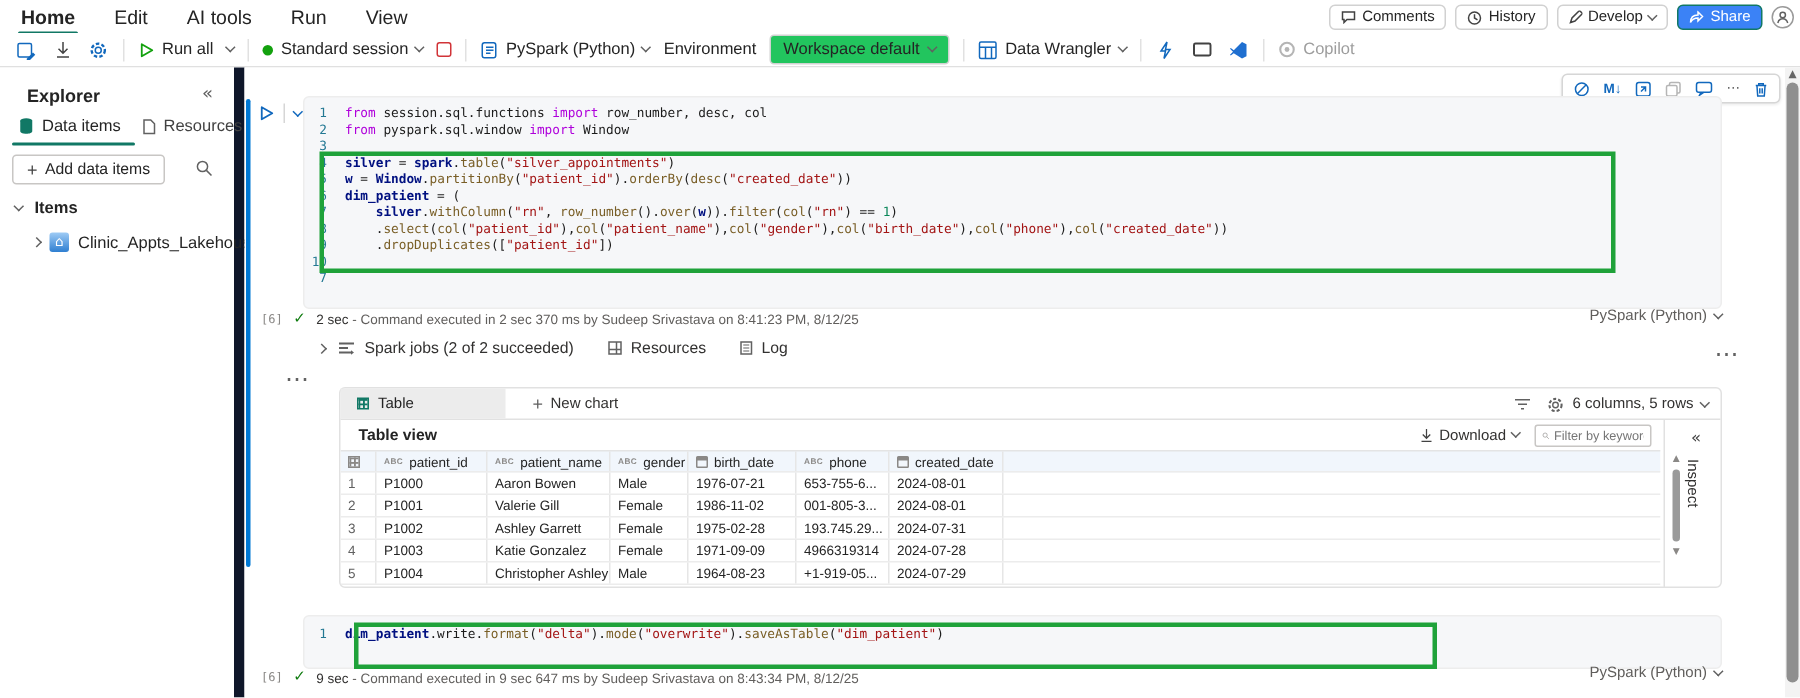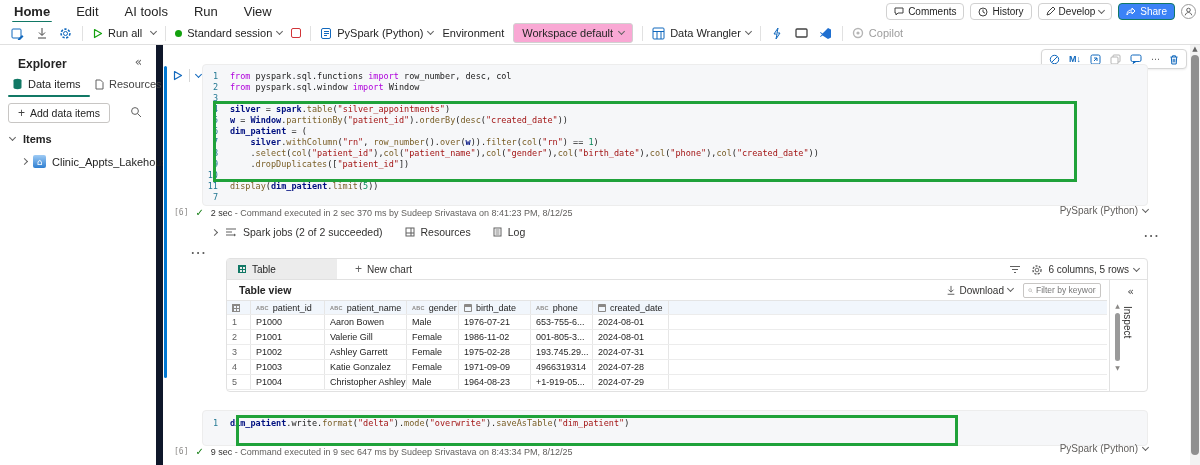--- a/index.html
+++ b/index.html
@@ -21,21 +21,21 @@
 
   
   #toolbar { position:absolute; left:0; top:22px; width:1200px; height:23px; display:flex; align-items:center; gap:9px; padding-left:10px; border-bottom:1px solid #e0e0e0; background:#fff; font-size:11px; }
   .tb-ic { width:15px; height:15px; display:flex; align-items:center; justify-content:center; cursor:pointer; }
   .vsep { width:1px; height:15px; background:#e1e1e1; }
   .tb-item { display:flex; align-items:center; gap:5px; cursor:pointer; white-space:nowrap; }
   .chev { display:inline-block; width:5px; height:5px; border-right:1px solid #616161; border-bottom:1px solid #616161; transform:rotate(45deg); margin-top:-3px; }
   .chev-r { transform:rotate(-45deg); margin-top:0; }
   .dot-green { width:7px; height:7px; border-radius:50%; background:#13a10e; display:inline-block; }
   .stop-sq { width:10px; height:10px; border:1.5px solid #d13438; border-radius:2px; display:inline-block; cursor:pointer; }
-  #workspace-btn { border:1px solid #d1d1d1; border-radius:3px; height:20px; padding:0 8px; display:flex; align-items:center; gap:6px; background:#f9a8d4; cursor:pointer; }
+  #workspace-btn { border:1px solid #d1d1d1; border-radius:3px; height:20px; padding:0 8px; display:flex; align-items:center; gap:6px; background:#22c55e; cursor:pointer; }
   .muted { color:#9d9d9d; }
 
   
   #sidebar { position:absolute; left:0; top:45px; width:163px; height:420px; border-right:7px solid #0f172a; background:#fff; }
   #explorer-title { position:absolute; left:18px; top:12px; font-size:12px; font-weight:bold; }
   #collapse-explorer { position:absolute; right:14px; top:10px; font-size:12px; color:#616161; cursor:pointer; }
   .sb-tab { position:absolute; top:33px; display:flex; align-items:center; gap:5px; font-size:11px; cursor:pointer; }
   #tab-underline { position:absolute; left:8px; top:50px; width:82px; height:2px; background:#117865; border-radius:2px; }
   #add-data-btn { position:absolute; left:8px; top:58px; height:20px; padding:0 9px; border:1px solid #c8c6c4; border-radius:3px; background:#fff; display:flex; align-items:center; gap:5px; font-size:10.5px; cursor:pointer; }
   #sb-search { position:absolute; right:14px; top:61px; cursor:pointer; }
@@ -353,31 +353,30 @@
           <svg width="10" height="11" viewBox="0 0 10 11">
             <path d="M1.5 3h7M3.5 3V1.8h3V3" fill="none" stroke="#1168bd"></path>
             <path d="M2.3 3l.5 7h4.4l.5-7" fill="none" stroke="#1168bd"></path>
             <path d="M4.2 4.8v3.6M5.8 4.8v3.6" stroke="#1168bd"></path>
           </svg>
         </span>
     </div>
 
     <div class="cell-bg" id="cell1-bg"></div>
     <div class="code-area" id="cell1-code">
-        <div class="code-line"><span class="ln">1</span><span class="src"><span class="tk-k">from</span><span class="tk-d"> pyspark.sql.functions </span><span class="tk-k">import</span><span class="tk-d"> row_number, desc, col</span></span></div>
+        <div class="code-line"><span class="ln">1</span><span class="src"><span class="tk-k">from</span><span class="tk-d"> session.sql.functions </span><span class="tk-k">import</span><span class="tk-d"> row_number, desc, col</span></span></div>
         <div class="code-line"><span class="ln">2</span><span class="src"><span class="tk-k">from</span><span class="tk-d"> pyspark.sql.window </span><span class="tk-k">import</span><span class="tk-d"> Window</span></span></div>
         <div class="code-line"><span class="ln">3</span><span class="src"></span></div>
         <div class="code-line"><span class="ln">4</span><span class="src"><span class="tk-v">silver</span><span class="tk-d"> = </span><span class="tk-v">spark</span><span class="tk-d">.</span><span class="tk-f">table</span><span class="tk-d">(</span><span class="tk-s">"silver_appointments"</span><span class="tk-d">)</span></span></div>
         <div class="code-line"><span class="ln">5</span><span class="src"><span class="tk-v">w</span><span class="tk-d"> = </span><span class="tk-v">Window</span><span class="tk-d">.</span><span class="tk-f">partitionBy</span><span class="tk-d">(</span><span class="tk-s">"patient_id"</span><span class="tk-d">).</span><span class="tk-f">orderBy</span><span class="tk-d">(</span><span class="tk-f">desc</span><span class="tk-d">(</span><span class="tk-s">"created_date"</span><span class="tk-d">))</span></span></div>
         <div class="code-line"><span class="ln">6</span><span class="src"><span class="tk-v">dim_patient</span><span class="tk-d"> = (</span></span></div>
         <div class="code-line"><span class="ln">7</span><span class="src"><span class="tk-d">    </span><span class="tk-v">silver</span><span class="tk-d">.</span><span class="tk-f">withColumn</span><span class="tk-d">(</span><span class="tk-s">"rn"</span><span class="tk-d">, </span><span class="tk-f">row_number</span><span class="tk-d">().</span><span class="tk-f">over</span><span class="tk-d">(</span><span class="tk-v">w</span><span class="tk-d">)).</span><span class="tk-f">filter</span><span class="tk-d">(</span><span class="tk-f">col</span><span class="tk-d">(</span><span class="tk-s">"rn"</span><span class="tk-d">) == </span><span class="tk-n">1</span><span class="tk-d">)</span></span></div>
         <div class="code-line"><span class="ln">8</span><span class="src"><span class="tk-d">    .</span><span class="tk-f">select</span><span class="tk-d">(</span><span class="tk-f">col</span><span class="tk-d">(</span><span class="tk-s">"patient_id"</span><span class="tk-d">),</span><span class="tk-f">col</span><span class="tk-d">(</span><span class="tk-s">"patient_name"</span><span class="tk-d">),</span><span class="tk-f">col</span><span class="tk-d">(</span><span class="tk-s">"gender"</span><span class="tk-d">),</span><span class="tk-f">col</span><span class="tk-d">(</span><span class="tk-s">"birth_date"</span><span class="tk-d">),</span><span class="tk-f">col</span><span class="tk-d">(</span><span class="tk-s">"phone"</span><span class="tk-d">),</span><span class="tk-f">col</span><span class="tk-d">(</span><span class="tk-s">"created_date"</span><span class="tk-d">))</span></span></div>
         <div class="code-line"><span class="ln">9</span><span class="src"><span class="tk-d">    .</span><span class="tk-f">dropDuplicates</span><span class="tk-d">([</span><span class="tk-s">"patient_id"</span><span class="tk-d">])</span></span></div>
         <div class="code-line"><span class="ln">10</span><span class="src"></span></div>
-        <div class="code-line"><span class="ln">11</span><span class="src"><span class="tk-f">display</span><span class="tk-d">(</span><span class="tk-v">dim_patient</span><span class="tk-d">.</span><span class="tk-f">limit</span><span class="tk-d">(</span><span class="tk-n">5</span><span class="tk-d">))</span></span></div>
         <div class="code-line"><span class="ln">7</span><span class="src"></span></div>
       </div>
 
     <div class="status-row" id="cell1-status">
       <span class="exec-count">[6]</span>
       <span class="check sym">✓</span>
       <span><b class="dur">2 sec</b><span> - Command executed in 2 sec 370 ms by Sudeep Srivastava on 8:41:23 PM, 8/12/25</span></span>
     </div>
     <div class="kernel-label" id="cell1-kernel">
       <span>PySpark (Python)</span>

